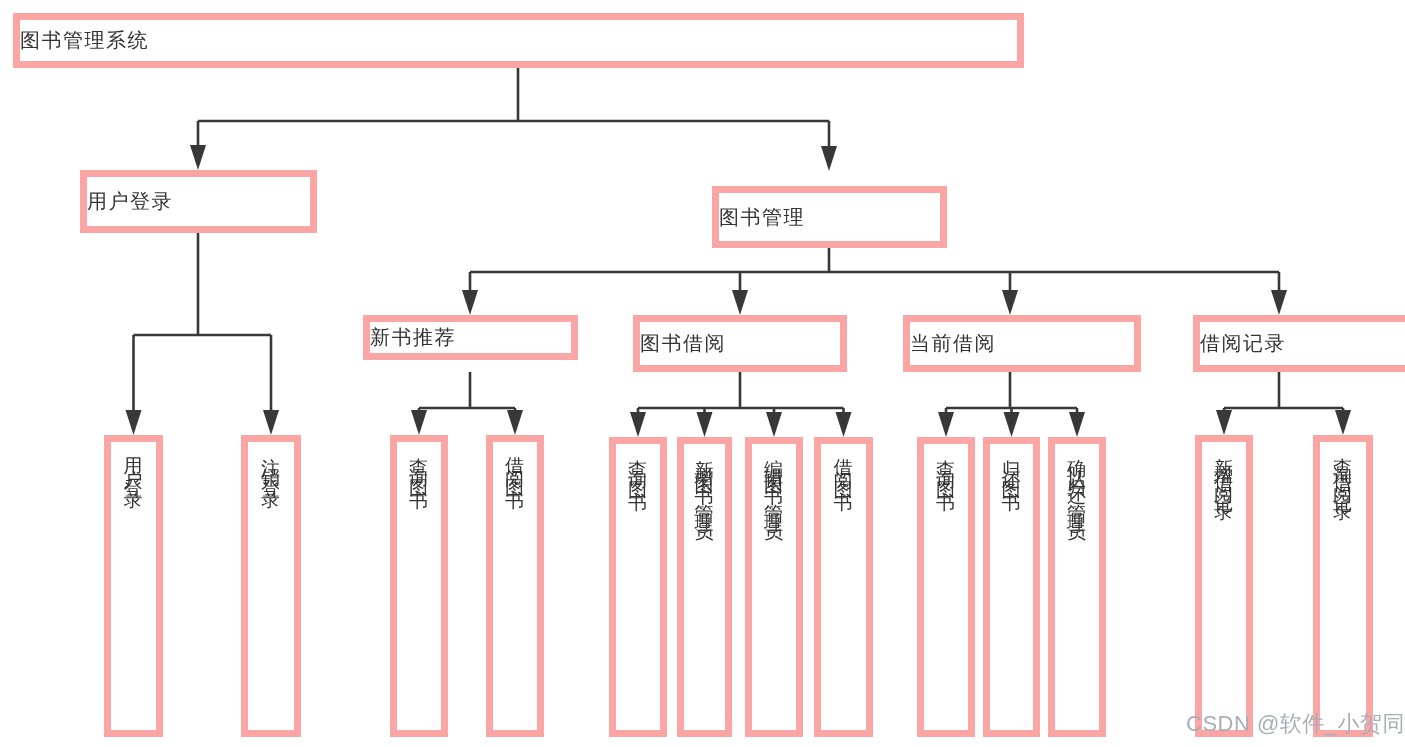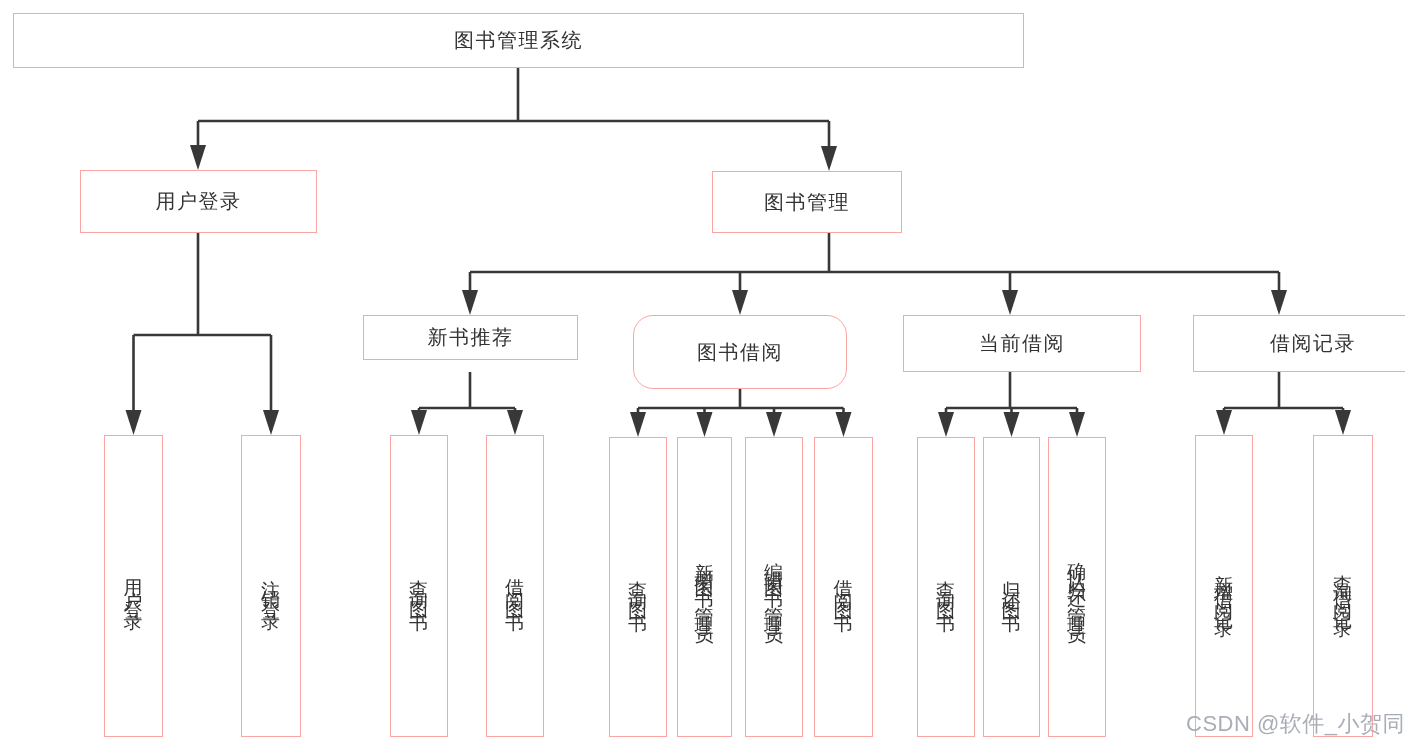--- a/index.html
+++ b/index.html
@@ -14,25 +14,25 @@
   #connectors {
     position: absolute;
     left: 0; top: 0;
     width: 1405px; height: 747px;
     z-index: 1;
   }
   .node {
     position: absolute;
     box-sizing: border-box;
     background: #ffffff;
-    border: 1px solid #fca5a5;
+    border: 7px solid #fca5a5;
     color: #333333;
     display: flex;
     align-items: center;
-    justify-content: center;
+    justify-content: flex-start;
     z-index: 2;
   }
   .hbox {
     font-size: 20px;
     letter-spacing: 1.5px;
     white-space: nowrap;
   }
   .vbox {
     writing-mode: vertical-rl;
     text-orientation: mixed;
@@ -133,28 +133,28 @@
     </g>
   </svg>
 
   <div class="node hbox" style="left:13px; top:13px; width:1011px; height:55px;">
     <span>图书管理系统</span>
   </div>
 
   <div class="node hbox" style="left:80px; top:170px; width:237px; height:63px;">
     <span>用户登录</span>
   </div>
-  <div class="node hbox" style="left:712px; top:171px; width:190px; height:62px;">
+  <div class="node hbox" style="left:712px; top:186px; width:235px; height:62px;">
     <span>图书管理</span>
   </div>
 
   <div class="node hbox" style="left:363px; top:315px; width:215px; height:45px;">
     <span>新书推荐</span>
   </div>
-  <div class="node hbox" style="left:633px; top:315px; width:214px; height:74px;border-radius:20px;">
+  <div class="node hbox" style="left:633px; top:315px; width:214px; height:57px;">
     <span>图书借阅</span>
   </div>
   <div class="node hbox" style="left:903px; top:315px; width:238px; height:57px;">
     <span>当前借阅</span>
   </div>
   <div class="node hbox" style="left:1173px; top:315px; width:240px; height:57px;margin-left:20px;">
     <span>借阅记录</span>
   </div>
 
   <div class="node vbox" style="left:104px; top:435px; width:59px; height:302px;">

